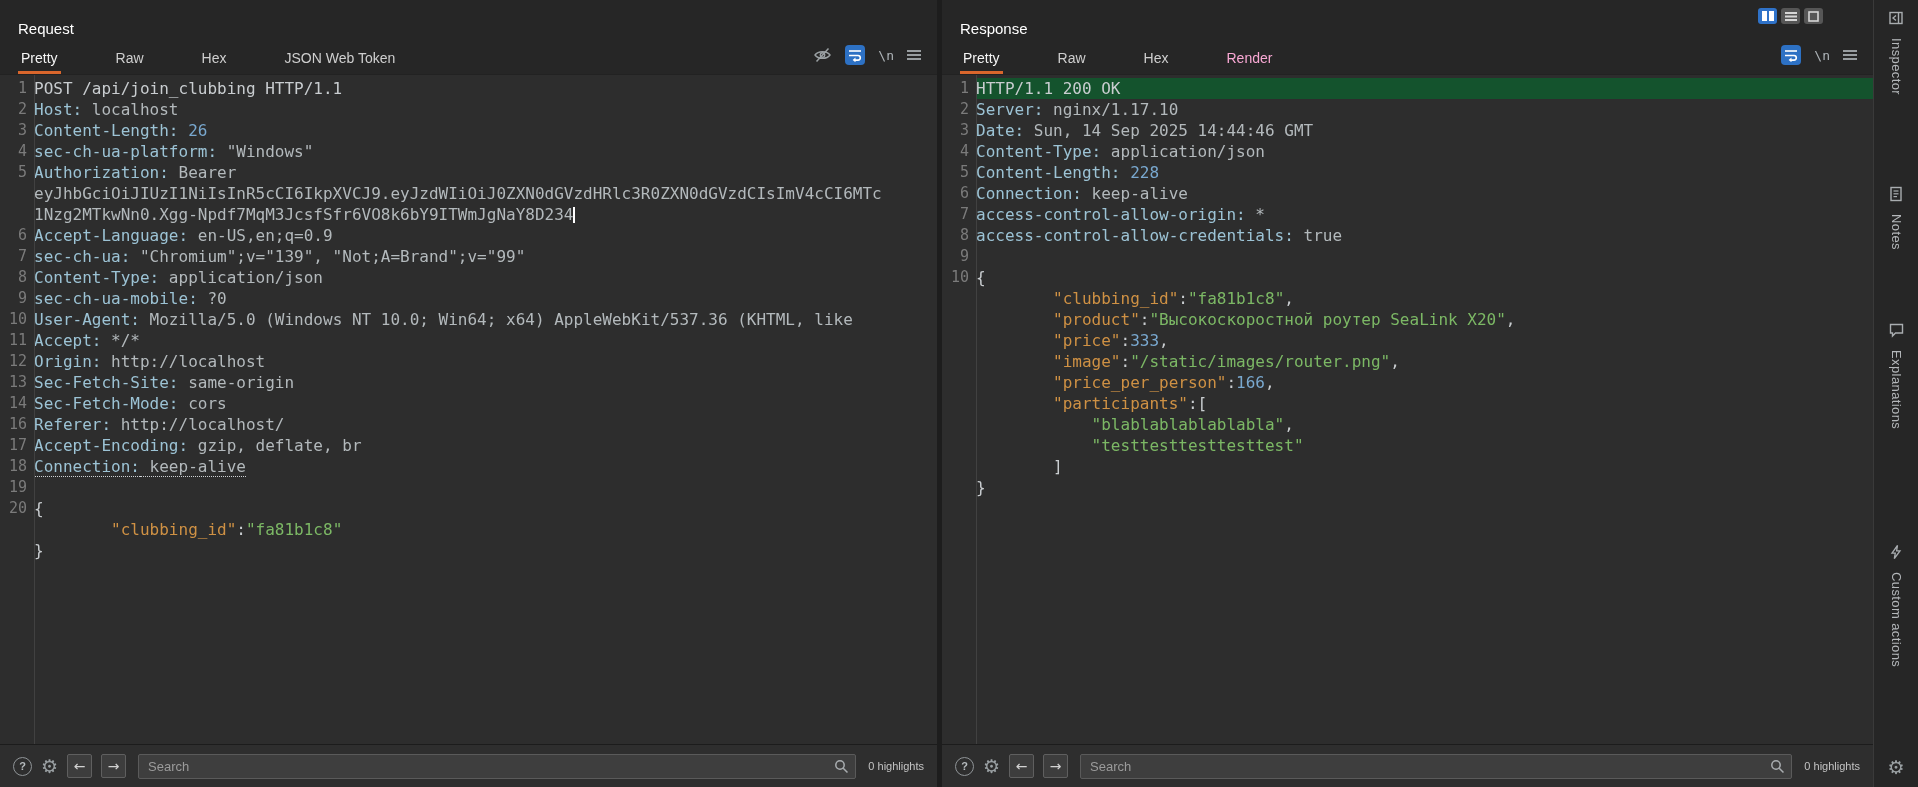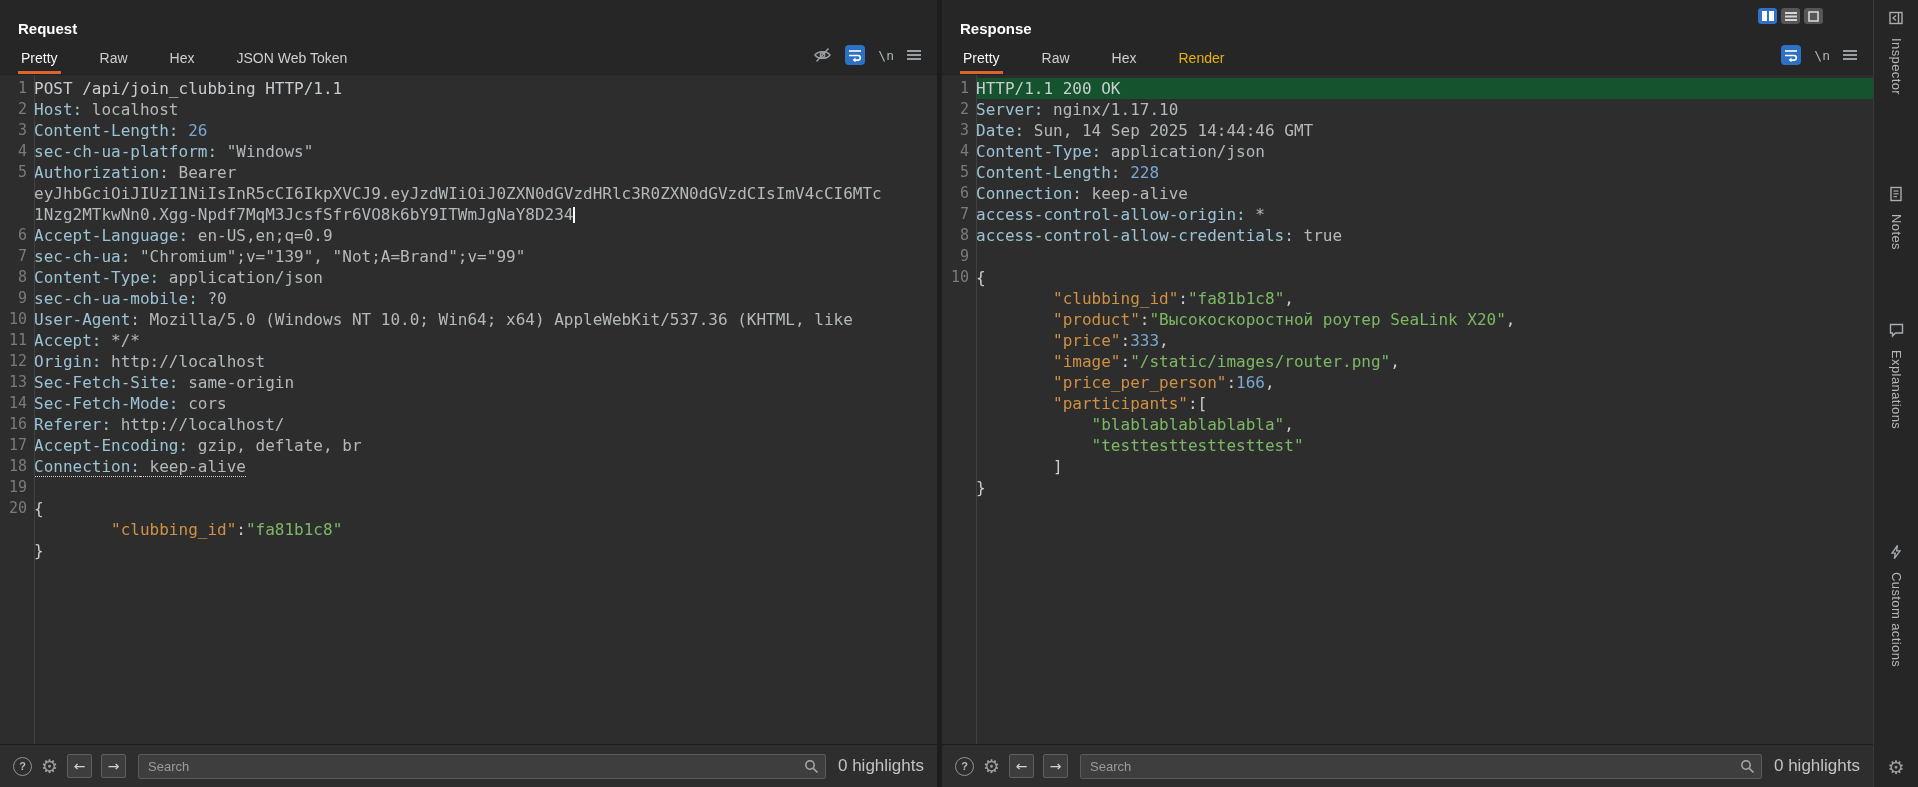--- a/index.html
+++ b/index.html
@@ -7,25 +7,25 @@
        overflow:hidden;position:relative;color:#ccc;-webkit-font-smoothing:antialiased}
   .app{display:flex;width:100%;height:100%}
   .panel{display:flex;flex-direction:column;min-width:0;background:#262626}
   .panel.req{width:937px;flex:none}
   .divider{width:5px;background:#1d1d1d;flex:none}
   .panel.res{flex:1}
   .sidebar{width:44px;flex:none;background:#262626;border-left:1px solid #3a3a3a;position:relative}
 
   
   .phead{position:relative;padding:20px 16px 0 18px;background:#262626;border-bottom:1px solid #222;flex:none}
-  .ptitle{font-size:15px;font-weight:bold;color:#ffffff}
-  .tabs{display:flex;gap:36px;margin-top:13px}
+  .ptitle{font-size:15px;font-weight:normal;color:#ffffff}
+  .tabs{display:flex;gap:52px;margin-top:13px}
   .tab{font-size:14px;color:#cfcfcf;padding:0 3px 8px 3px;cursor:default}
   .tab.sel{color:#f5f5f5;border-bottom:3px solid #d9662c;padding-bottom:5px}
-  .tab.dis{color:#eab308}
+  .tab.dis{color:#f9a8d4}
   .ptools{position:absolute;right:16px;bottom:9px;display:flex;align-items:center;gap:13px}
   .wrapbtn{width:20px;height:20px;background:#2d71c4;border-radius:4px;display:flex;align-items:center;justify-content:center}
   .nl{font-family:"DejaVu Sans Mono",monospace;font-size:13px;color:#aeb4b8}
 
   
   .editor{flex:1;background:#2d2d2d;position:relative;font-family:"DejaVu Sans Mono",monospace;
           font-size:16px;line-height:21px;overflow:hidden;padding-top:3px}
   .gutter-rule{position:absolute;left:34px;top:0;bottom:0;width:1px;background:#414141}
   .cl{display:flex;min-height:21px}
   .g{width:27px;flex:none;text-align:right;color:#7b7b7b;padding-right:7px;font-size:15px}
@@ -47,21 +47,21 @@
   .circle-help{width:17px;height:17px;border:1.5px solid #8f9497;border-radius:50%;color:#b6bbbe;font-size:11px;
         display:flex;align-items:center;justify-content:center;font-weight:bold;flex:none}
   .gear{font-family:"DejaVu Sans",sans-serif;font-size:19px;color:#9aa0a3;line-height:1}
   .navbtn{width:23px;height:22px;background:#3d3d3d;border:1px solid #5f5f5f;border-radius:2px;color:#d2d2d2;
         font-size:14px;display:flex;align-items:center;justify-content:center;font-family:"DejaVu Sans",sans-serif;flex:none}
   .searchwrap{flex:1;position:relative;margin:12px 3px}
   .search{width:100%;height:25px;background:#3e3e3e;border:1px solid #5a5a5a;border-radius:2px;color:#dddddd;
         font-size:13px;padding:0 26px 0 9px;box-sizing:border-box;font-family:"Liberation Sans",sans-serif;outline:none}
   .search::placeholder{color:#9b9b9b}
   .mag{position:absolute;right:7px;top:5px}
-  .hl-count{font-size:17px;color:#c3c3c3;white-space:nowrap}
+  .hl-count{font-size:11px;color:#c3c3c3;white-space:nowrap}
 
   
   .layoutbtns{position:absolute;top:8px;right:95px;display:flex;gap:4px;z-index:5}
   .lb{width:19px;height:16px;border-radius:3px;background:#565656;display:flex;align-items:center;justify-content:center;gap:2px}
   .lb.blue{background:#2f72c8}
   .lb .vb{width:5px;height:10px;background:#ffffff}
 
   
   .sgroup{position:absolute;left:0;width:100%;display:flex;flex-direction:column;align-items:center;gap:12px}
   .sgroup:nth-of-type(1){top:10px}

